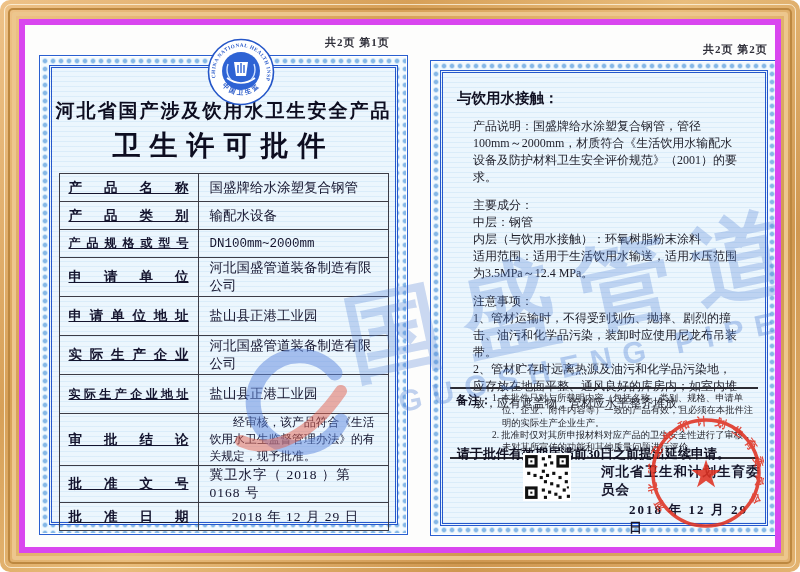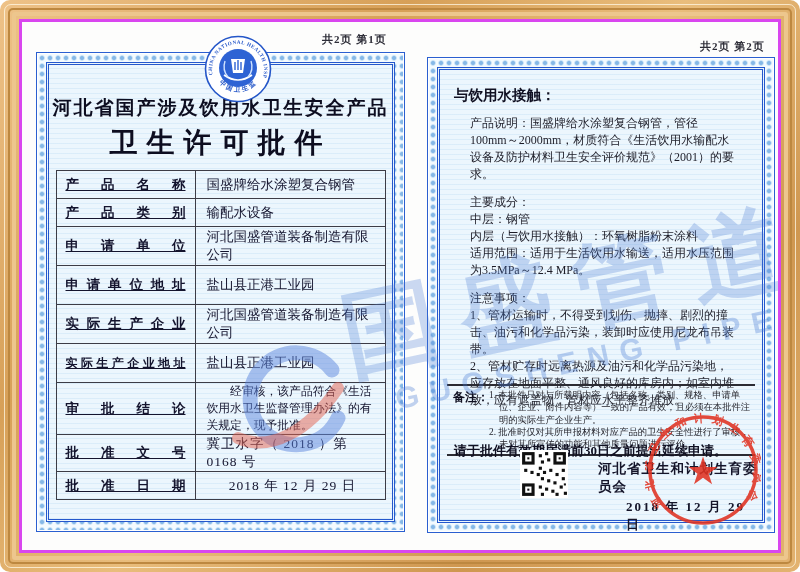--- a/index.html
+++ b/index.html
@@ -4,21 +4,21 @@
 <style>
   html,body{margin:0;padding:0;background:#ffffff;}
   body{width:800px;height:572px;position:relative;overflow:hidden;
        font-family:"Liberation Serif","DejaVu Serif",serif;}
   
   .frame{position:absolute;inset:0;border-radius:10px;
     background:linear-gradient(135deg,#eec288 0%,#d7a058 30%,#e9bd7c 50%,#cf9750 75%,#e3b371 100%);}
   .frame-hl{position:absolute;inset:4px;border:1px solid rgba(255,248,230,.75);border-radius:7px;}
   .frame-mid{position:absolute;inset:8px;border:2px solid #bd8840;border-radius:5px;}
   .frame-in{position:absolute;inset:12px;border:4px solid #edc68d;border-radius:3px;}
-  .sheet{position:absolute;inset:19px;background:#fdfdfc;border:3px solid #d946ef;overflow:hidden;}
+  .sheet{position:absolute;inset:19px;background:#fdfdfc;border:6px solid #d946ef;overflow:hidden;}
 
   
   .page{position:absolute;border:1px solid #2a5fd0;background:#fff;padding:0;}
   .page-left{left:14px;top:30px;width:367px;height:478px;}
   .page-right{left:405px;top:35px;width:346px;height:474px;}
   .band{position:absolute;inset:1px;padding:8px;
     background:radial-gradient(circle at 4px 4px,rgba(60,140,215,.6) 1.5px,rgba(90,160,225,.22) 2.6px,rgba(0,0,0,0) 3.2px) 0 0/8px 8px,#f3fafe;}
   .inner{position:relative;height:100%;border:3px double #2457cc;background:#ecf6fd;
     background-image:repeating-linear-gradient(0deg,rgba(140,190,235,.18) 0 1px,rgba(0,0,0,0) 1px 5px);
     overflow:visible;box-sizing:border-box;}
@@ -91,20 +91,24 @@
         <div class="title2">卫生许可批件</div>
         <table class="lic-table">
           <tbody>
               <tr class="r1">
                 <td class="lbl">产品名称</td>
                 <td class="val">国盛牌给水涂塑复合钢管</td>
               </tr>
               <tr class="r2">
                 <td class="lbl">产品类别</td>
                 <td class="val">输配水设备</td>
+              </tr>
+              <tr class="r3">
+                <td class="lbl">产品规格或型号</td>
+                <td class="val">DN100mm~2000mm</td>
               </tr>
               <tr class="r4">
                 <td class="lbl">申请单位</td>
                 <td class="val">河北国盛管道装备制造有限公司</td>
               </tr>
               <tr class="r5">
                 <td class="lbl">申请单位地址</td>
                 <td class="val">盐山县正港工业园</td>
               </tr>
               <tr class="r6">

